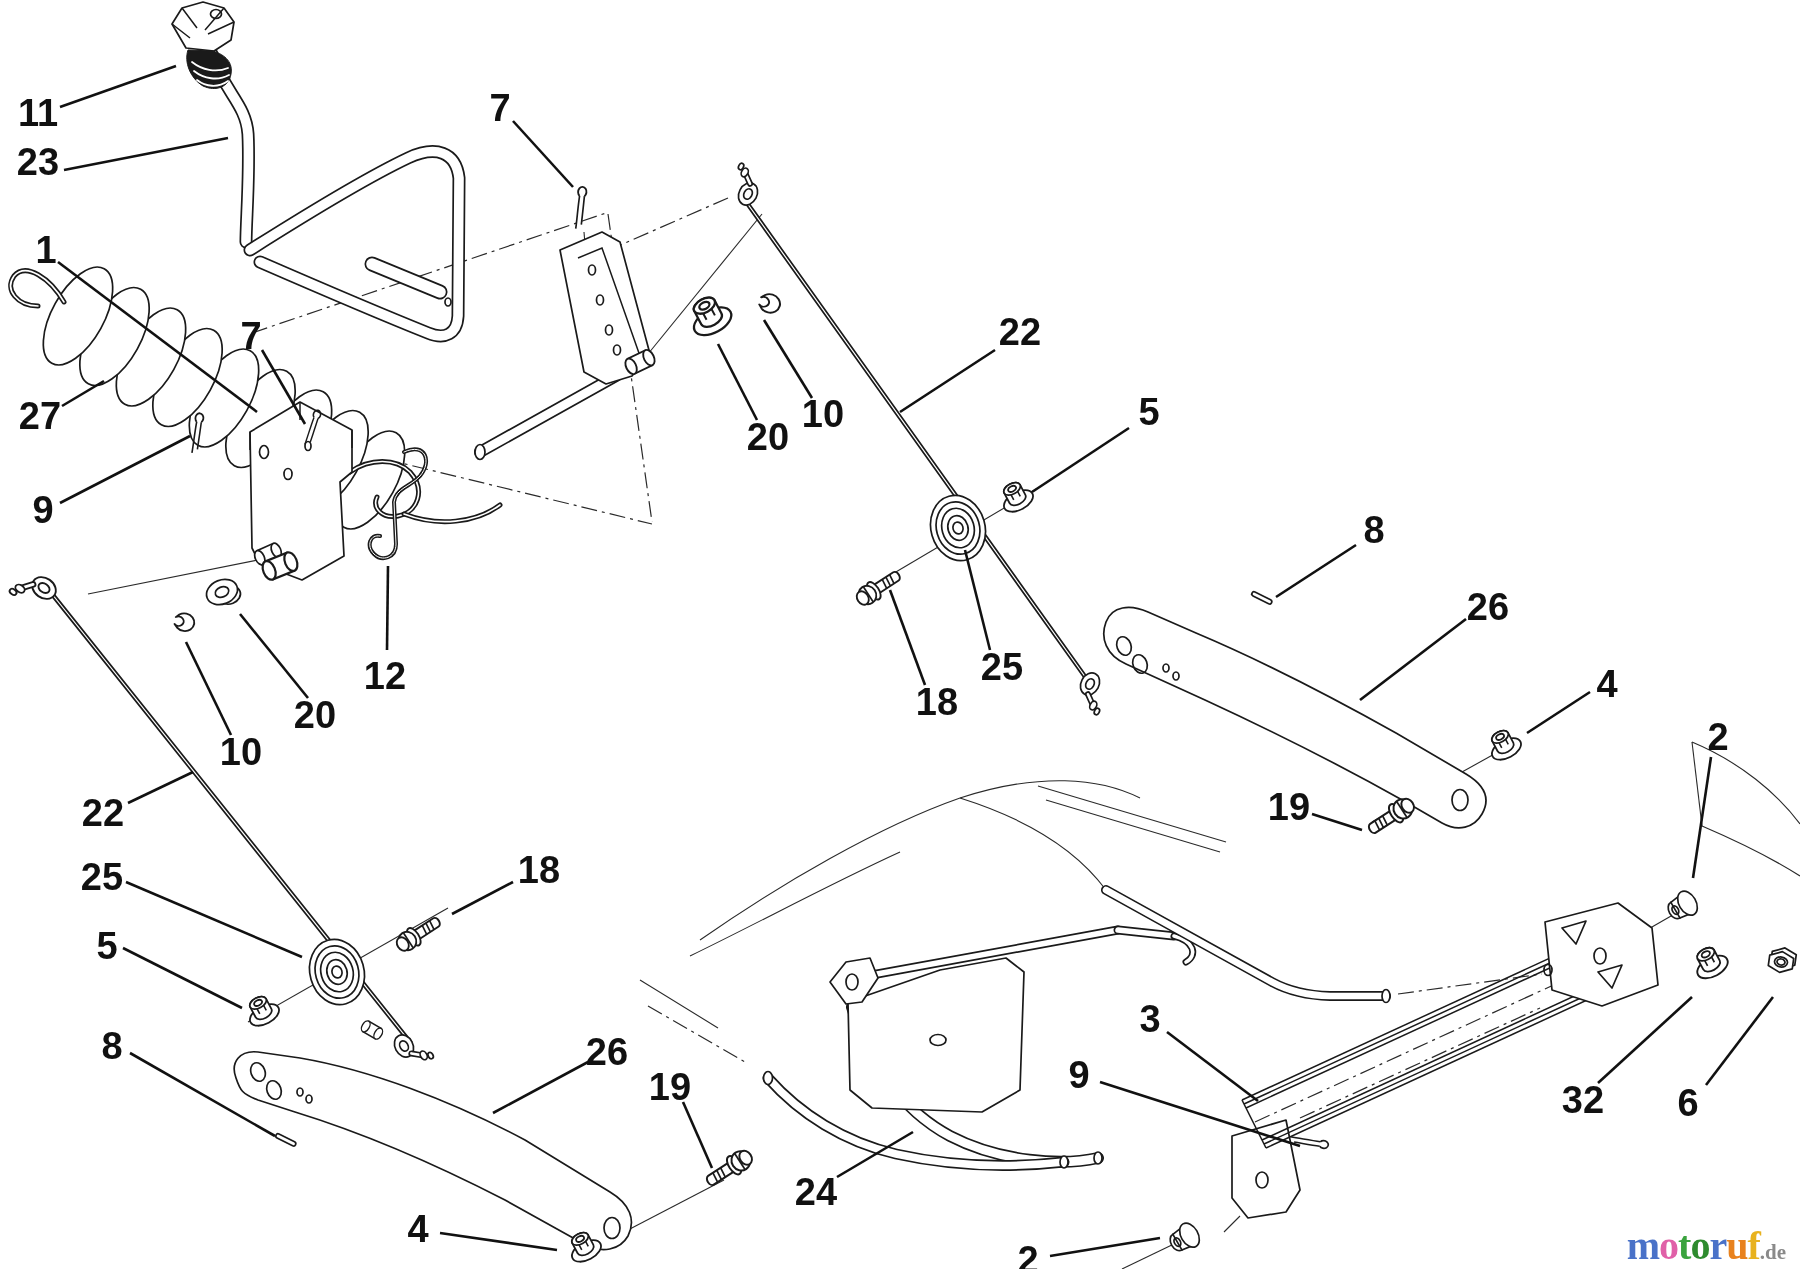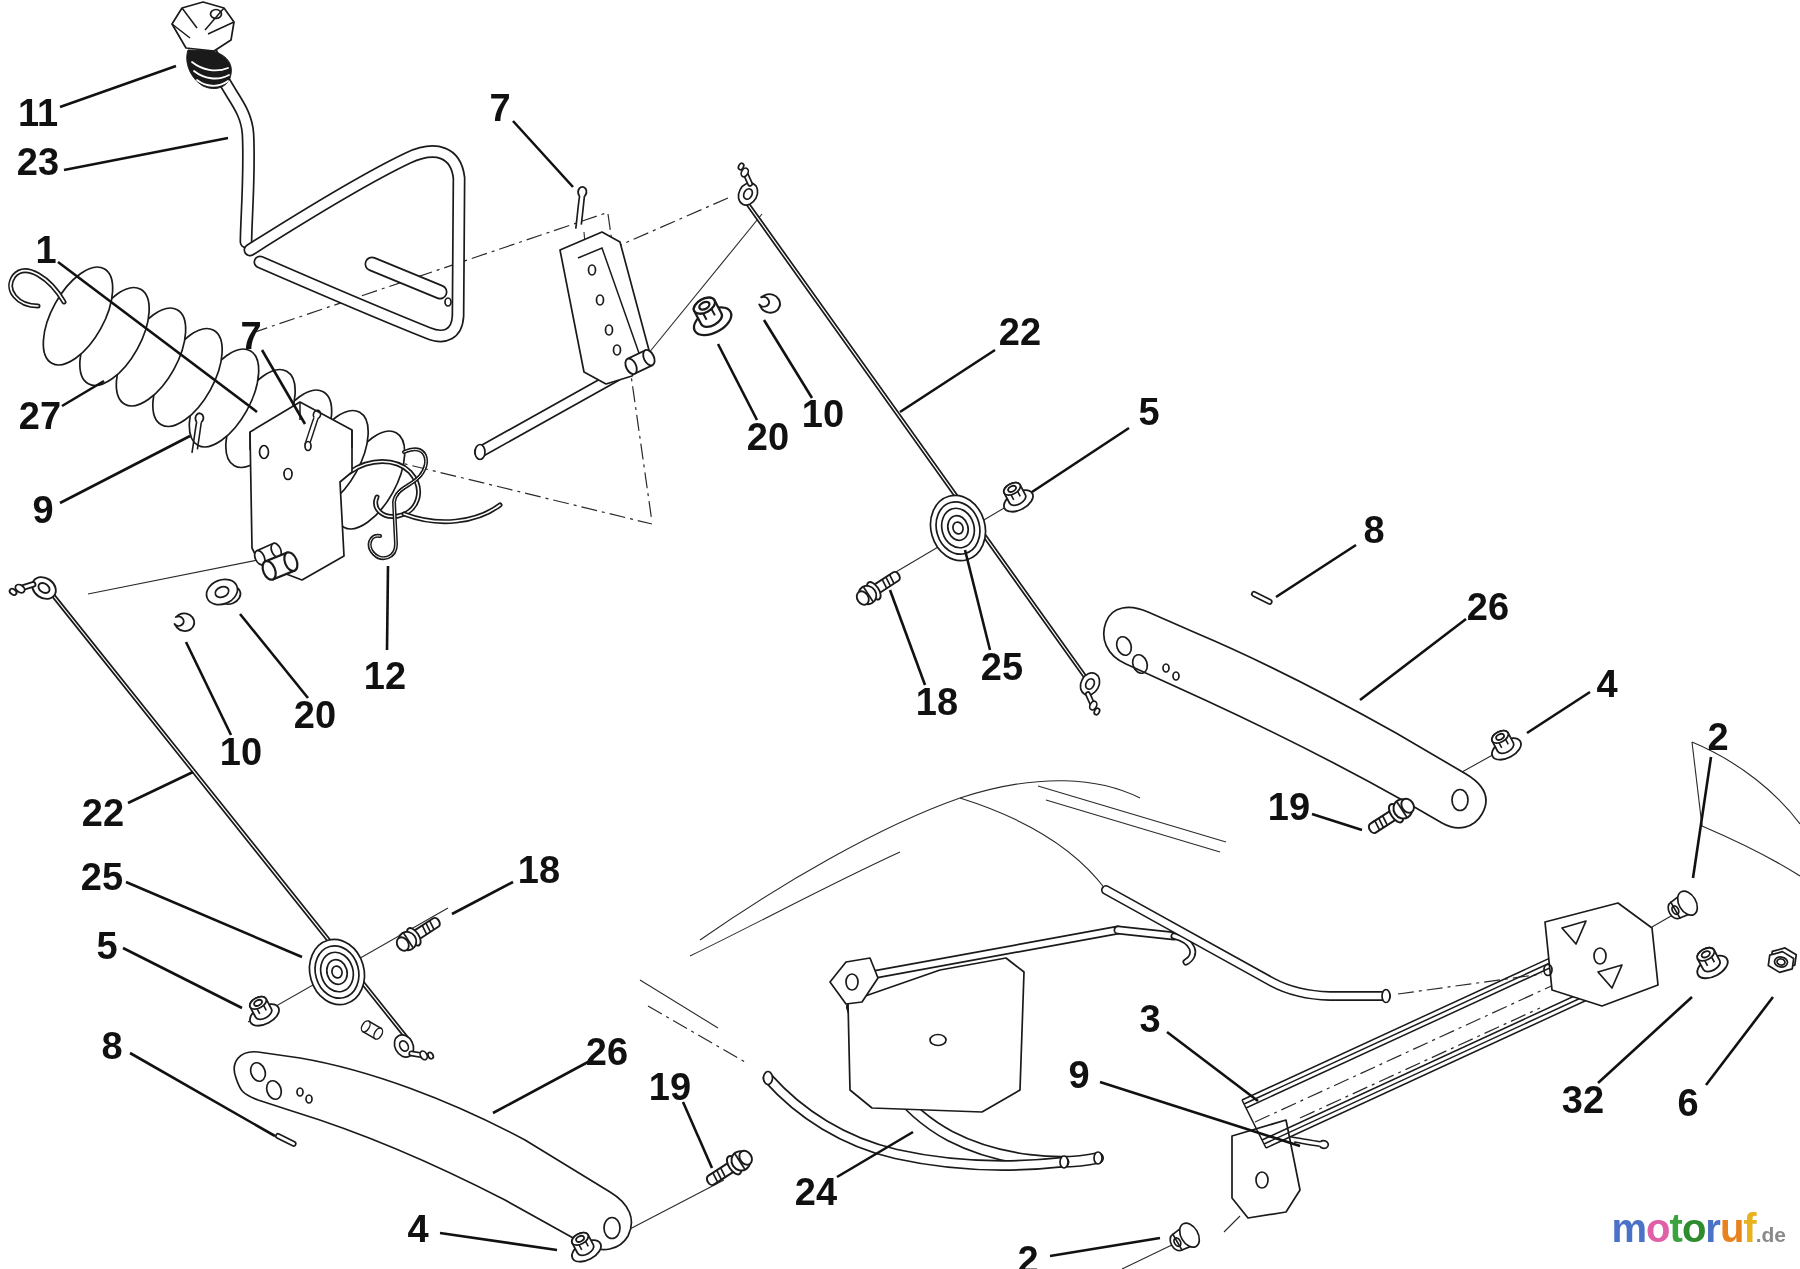--- a/index.html
+++ b/index.html
@@ -10,21 +10,21 @@
   .f{fill:#fff;stroke:#1a1a1a;stroke-width:1.7;stroke-linejoin:round;}
   .h{fill:none;stroke:#1a1a1a;stroke-width:1.7;stroke-linejoin:round;}
   .s{fill:none;stroke:#1a1a1a;stroke-width:1.5;}
   .thin{fill:none;stroke:#2a2a2a;stroke-width:1.1;}
   .dash{fill:none;stroke:#2a2a2a;stroke-width:1.2;stroke-dasharray:16 5 3 5;}
   .tA{fill:none;stroke:#1a1a1a;stroke-linecap:round;stroke-linejoin:round;}
   .tB{fill:none;stroke:#fff;stroke-linecap:round;stroke-linejoin:round;}
   .k{fill:#1a1a1a;stroke:#1a1a1a;stroke-width:1;}
   .lbl{font:700 38px "Liberation Sans",sans-serif;fill:#111;}
   .leader{stroke:#111;stroke-width:2.6;fill:none;}
-  .logo{position:absolute;right:14px;bottom:18px;font-family:Liberation Sans, sans-serif;
+  .logo{position:absolute;right:14px;bottom:0;font-family:Liberation Serif, serif;
         font-weight:700;font-size:40px;letter-spacing:-1px;white-space:nowrap;}
   .logo .tld{font-size:21px;font-weight:700;letter-spacing:0;}
 </style>
 </head>
 <body>
 
 <div class="stage">
   <svg id="diagram" width="1800" height="1269" viewBox="0 0 1800 1269">
     <g id="art">
         <path d="M700,940 C780,884 880,826 960,798" class="thin"></path>

